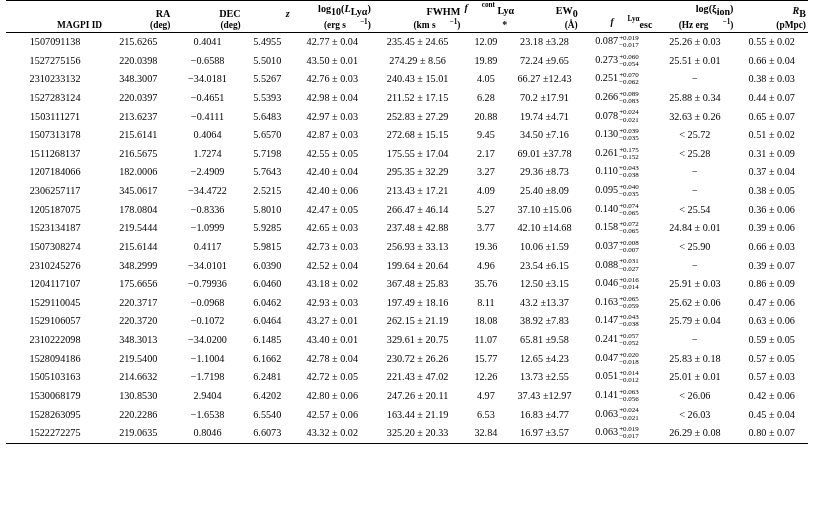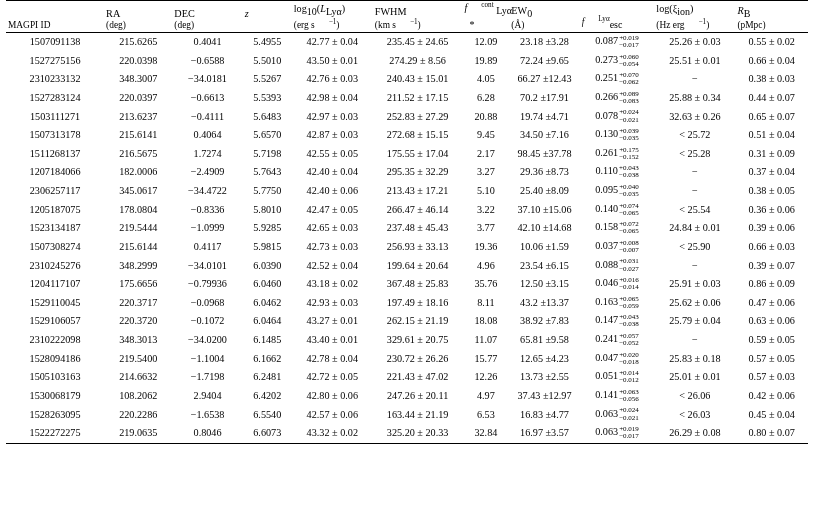--- a/index.html
+++ b/index.html
@@ -19,22 +19,22 @@
     box-sizing: border-box;
     padding: 0 6px;
   }
   table.data-table {
     border-collapse: collapse;
     width: 802px;
     table-layout: fixed;
     font-size: 10.2px;
   }
   table.data-table thead tr.head-row th {
-    font-weight: normal;
-    text-align: left;
+    font-weight: bold;
+    text-align: right;
     vertical-align: bottom;
     padding: 0 2px 1px 2px;
     line-height: 1.18;
   }
   table.data-table thead tr.rule-top th {
     padding: 0;
     height: 0;
     border-top: 1.1px solid #000;
   }
   .rule-under-head td {
@@ -206,21 +206,21 @@
           <td>240.43 ± 15.01</td>
           <td>4.05</td>
           <td>66.27 ±12.43</td>
           <td><span class="val-with-unc"><span>0.251</span><span class="unc"><span>+0.070</span><span>−0.062</span></span></span></td>
           <td>−</td>
           <td>0.38 ± 0.03</td>
         </tr>
         <tr>
           <td class="col-id">1527283124</td>
           <td>220.0397</td>
-          <td>−0.6613</td>
+          <td>−0.4651</td>
           <td>5.5393</td>
           <td>42.98 ± 0.04</td>
           <td>211.52 ± 17.15</td>
           <td>6.28</td>
           <td>70.2 ±17.91</td>
           <td><span class="val-with-unc"><span>0.266</span><span class="unc"><span>+0.089</span><span>−0.083</span></span></span></td>
           <td>25.88 ± 0.34</td>
           <td>0.44 ± 0.07</td>
         </tr>
         <tr>
@@ -240,31 +240,31 @@
           <td class="col-id">1507313178</td>
           <td>215.6141</td>
           <td>0.4064</td>
           <td>5.6570</td>
           <td>42.87 ± 0.03</td>
           <td>272.68 ± 15.15</td>
           <td>9.45</td>
           <td>34.50 ±7.16</td>
           <td><span class="val-with-unc"><span>0.130</span><span class="unc"><span>+0.039</span><span>−0.035</span></span></span></td>
           <td>&lt; 25.72</td>
-          <td>0.51 ± 0.04</td>
+          <td>0.51 ± 0.02</td>
         </tr>
         <tr>
           <td class="col-id">1511268137</td>
           <td>216.5675</td>
           <td>1.7274</td>
           <td>5.7198</td>
           <td>42.55 ± 0.05</td>
           <td>175.55 ± 17.04</td>
           <td>2.17</td>
-          <td>98.45 ±37.78</td>
+          <td>69.01 ±37.78</td>
           <td><span class="val-with-unc"><span>0.261</span><span class="unc"><span>+0.175</span><span>−0.152</span></span></span></td>
           <td>&lt; 25.28</td>
           <td>0.31 ± 0.09</td>
         </tr>
         <tr>
           <td class="col-id">1207184066</td>
           <td>182.0006</td>
           <td>−2.4909</td>
           <td>5.7643</td>
           <td>42.40 ± 0.04</td>
@@ -272,49 +272,49 @@
           <td>3.27</td>
           <td>29.36 ±8.73</td>
           <td><span class="val-with-unc"><span>0.110</span><span class="unc"><span>+0.043</span><span>−0.038</span></span></span></td>
           <td>−</td>
           <td>0.37 ± 0.04</td>
         </tr>
         <tr>
           <td class="col-id">2306257117</td>
           <td>345.0617</td>
           <td>−34.4722</td>
-          <td>5.7750</td>
+          <td>2.5215</td>
           <td>42.40 ± 0.06</td>
           <td>213.43 ± 17.21</td>
-          <td>5.10</td>
+          <td>4.09</td>
           <td>25.40 ±8.09</td>
           <td><span class="val-with-unc"><span>0.095</span><span class="unc"><span>+0.040</span><span>−0.035</span></span></span></td>
           <td>−</td>
           <td>0.38 ± 0.05</td>
         </tr>
         <tr>
           <td class="col-id">1205187075</td>
           <td>178.0804</td>
           <td>−0.8336</td>
           <td>5.8010</td>
           <td>42.47 ± 0.05</td>
           <td>266.47 ± 46.14</td>
-          <td>3.22</td>
+          <td>5.27</td>
           <td>37.10 ±15.06</td>
           <td><span class="val-with-unc"><span>0.140</span><span class="unc"><span>+0.074</span><span>−0.065</span></span></span></td>
           <td>&lt; 25.54</td>
           <td>0.36 ± 0.06</td>
         </tr>
         <tr>
           <td class="col-id">1523134187</td>
           <td>219.5444</td>
           <td>−1.0999</td>
           <td>5.9285</td>
           <td>42.65 ± 0.03</td>
-          <td>237.48 ± 45.43</td>
+          <td>237.48 ± 42.88</td>
           <td>3.77</td>
           <td>42.10 ±14.68</td>
           <td><span class="val-with-unc"><span>0.158</span><span class="unc"><span>+0.072</span><span>−0.065</span></span></span></td>
           <td>24.84 ± 0.01</td>
           <td>0.39 ± 0.06</td>
         </tr>
         <tr>
           <td class="col-id">1507308274</td>
           <td>215.6144</td>
           <td>0.4117</td>
@@ -413,21 +413,21 @@
           <td>42.72 ± 0.05</td>
           <td>221.43 ± 47.02</td>
           <td>12.26</td>
           <td>13.73 ±2.55</td>
           <td><span class="val-with-unc"><span>0.051</span><span class="unc"><span>+0.014</span><span>−0.012</span></span></span></td>
           <td>25.01 ± 0.01</td>
           <td>0.57 ± 0.03</td>
         </tr>
         <tr>
           <td class="col-id">1530068179</td>
-          <td>108.2062</td>
+          <td>130.8530</td>
           <td>2.9404</td>
           <td>6.4202</td>
           <td>42.80 ± 0.06</td>
           <td>247.26 ± 20.11</td>
           <td>4.97</td>
           <td>37.43 ±12.97</td>
           <td><span class="val-with-unc"><span>0.141</span><span class="unc"><span>+0.063</span><span>−0.056</span></span></span></td>
           <td>&lt; 26.06</td>
           <td>0.42 ± 0.06</td>
         </tr>

